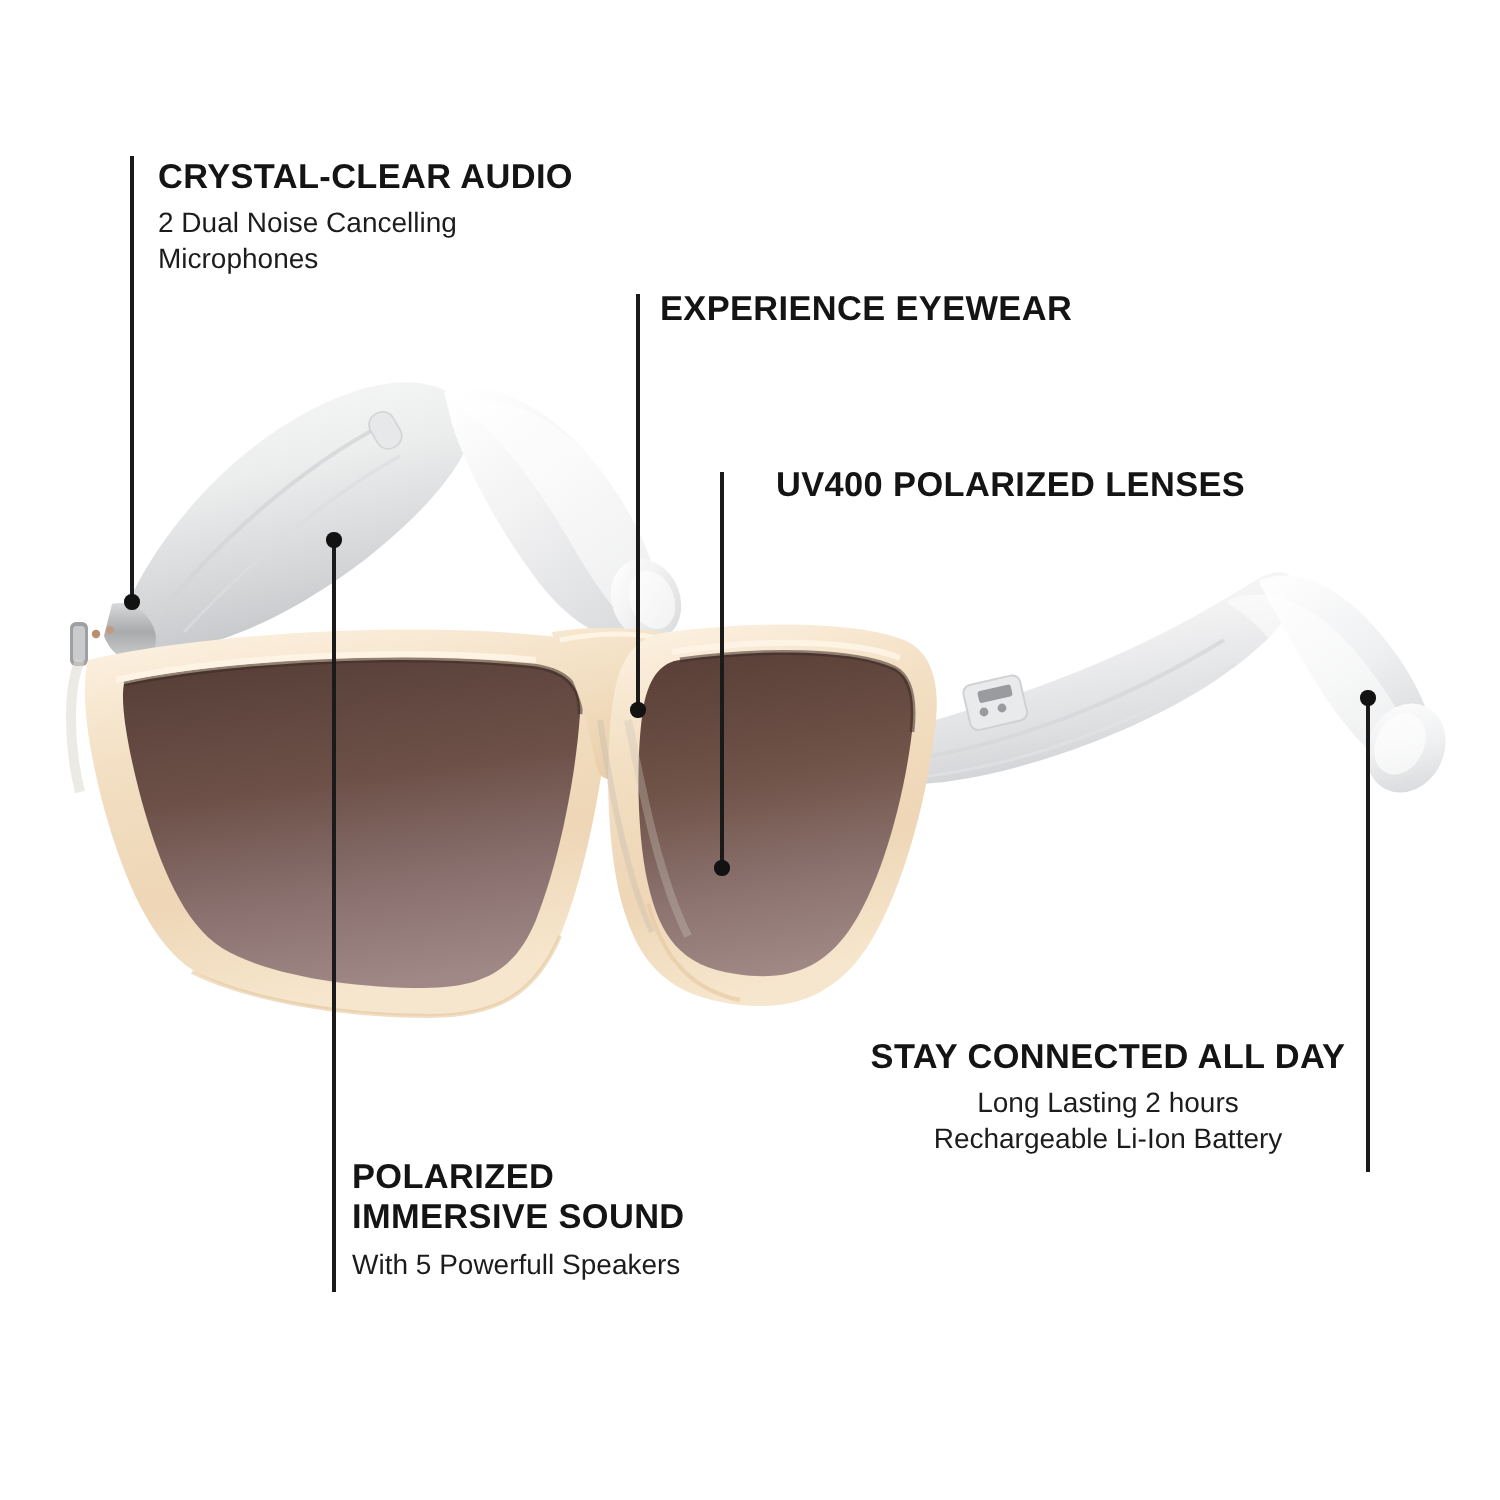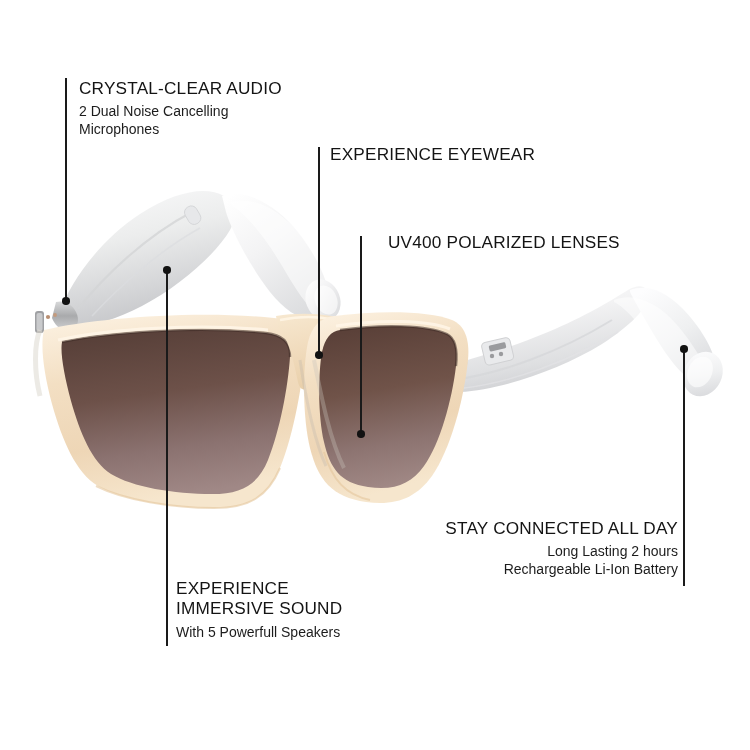--- a/index.html
+++ b/index.html
@@ -14,21 +14,21 @@
     height: 750px;
     background: #ffffff;
     overflow: hidden;
     font-family: "Liberation Sans", sans-serif;
     -webkit-font-smoothing: antialiased;
   }
 
   
   .callout { position: absolute; }
   .callout .heading {
-    font-weight: normal;
+    font-weight: bold;
     font-size: 17.2px;
     letter-spacing: 0.2px;
     color: #141414;
     line-height: 1.18;
     white-space: pre-line;
   }
   .callout .body {
     font-size: 14px;
     color: #1c1c1c;
     line-height: 1.30;
@@ -56,21 +56,21 @@
     left: 0;
     top: 0;
     width: 750px;
     height: 750px;
     pointer-events: none;
   }
 
   .c1 { left: 79px;  top: 78px;  width: 240px; }
   .c2 { left: 330px; top: 144px; width: 250px; }
   .c3 { left: 388px; top: 232px; width: 260px; }
-  .c4 { left: 430px; top: 518px; width: 248px; text-align: right; }
+  .c4 { left: 430px; top: 518px; width: 248px; text-align: center; }
   .c5 { left: 176px; top: 578px; width: 270px; }
 </style>
 </head>
 <body>
 
 <div id="canvas">
 
   <svg id="product" viewBox="0 0 750 750">
     <defs>
 
@@ -273,18 +273,18 @@
     <div class="heading">UV400 POLARIZED LENSES</div>
   </div>
 
   <div class="callout c4">
     <div class="heading">STAY CONNECTED ALL DAY</div>
     <div class="body">Long Lasting 2 hours
 Rechargeable Li-Ion Battery</div>
   </div>
 
   <div class="callout c5">
-    <div class="heading">EXPERIENCE
+    <div class="heading">POLARIZED
 IMMERSIVE SOUND</div>
     <div class="body">With 5 Powerfull Speakers</div>
   </div>
 
 </div>
 
 </body></html>

